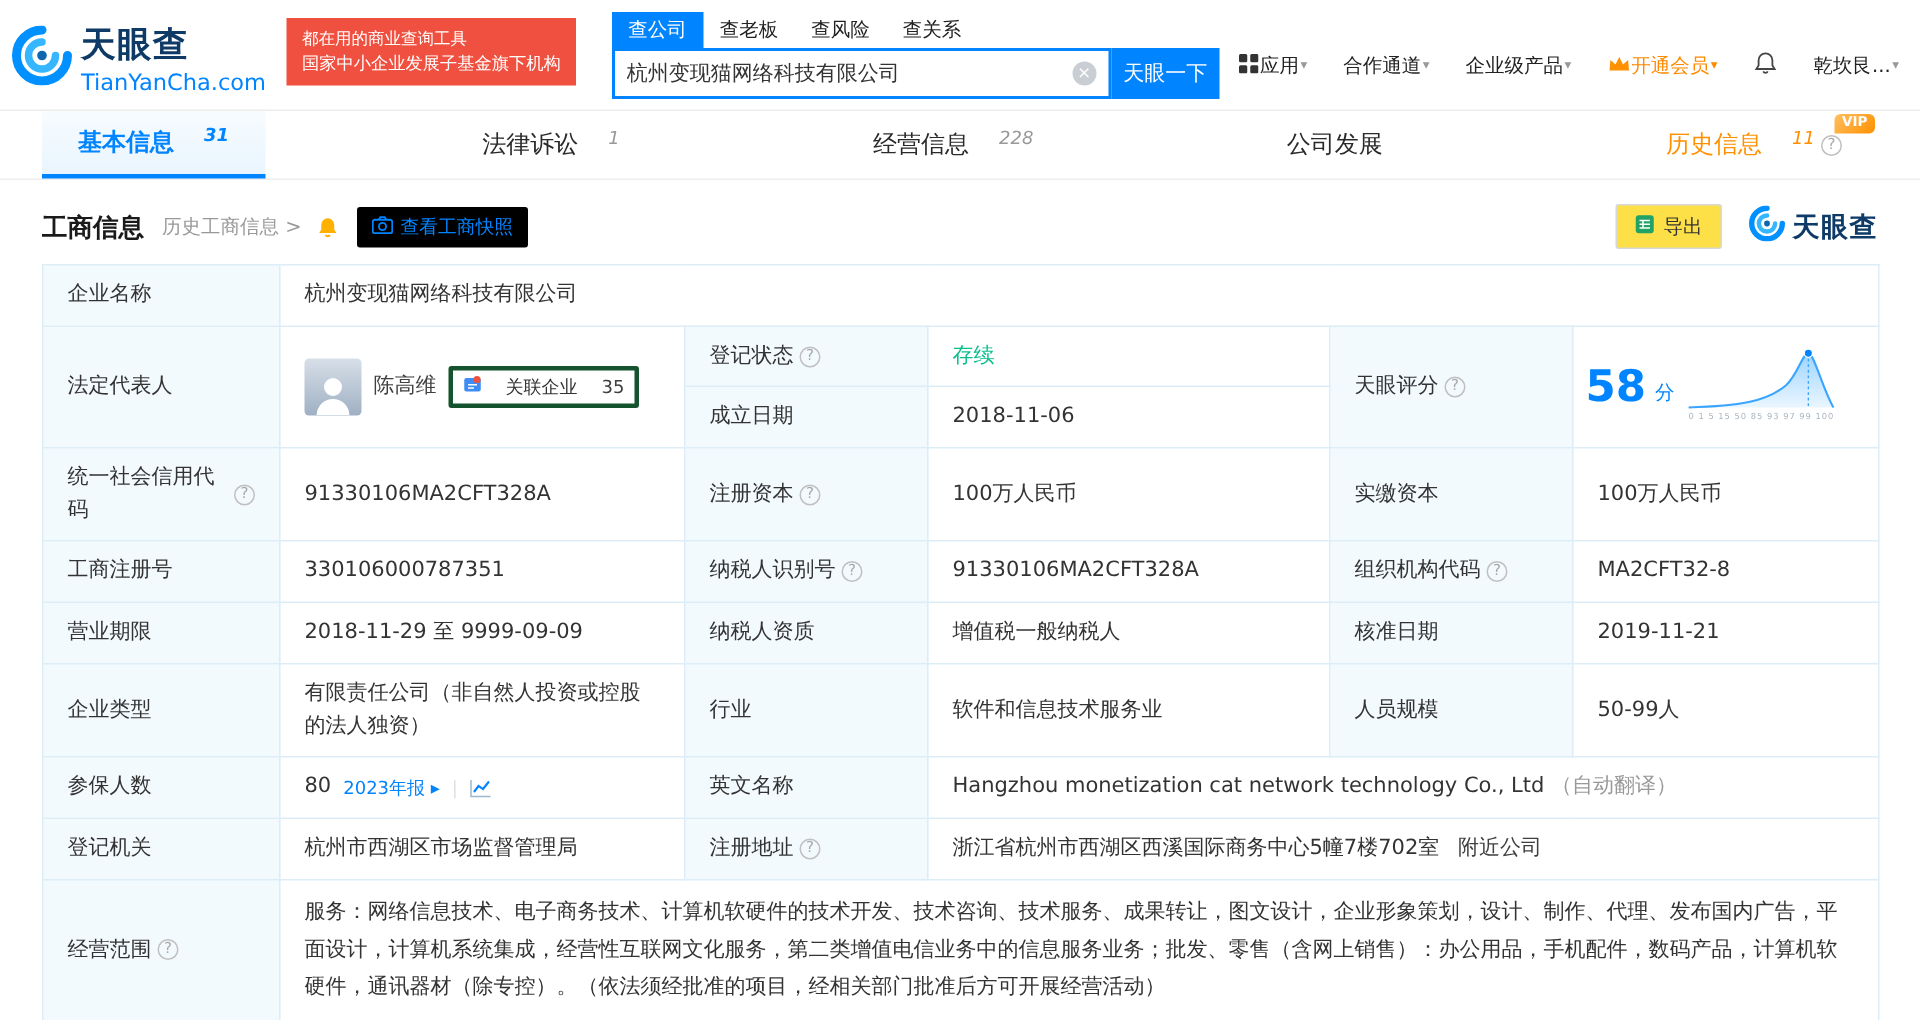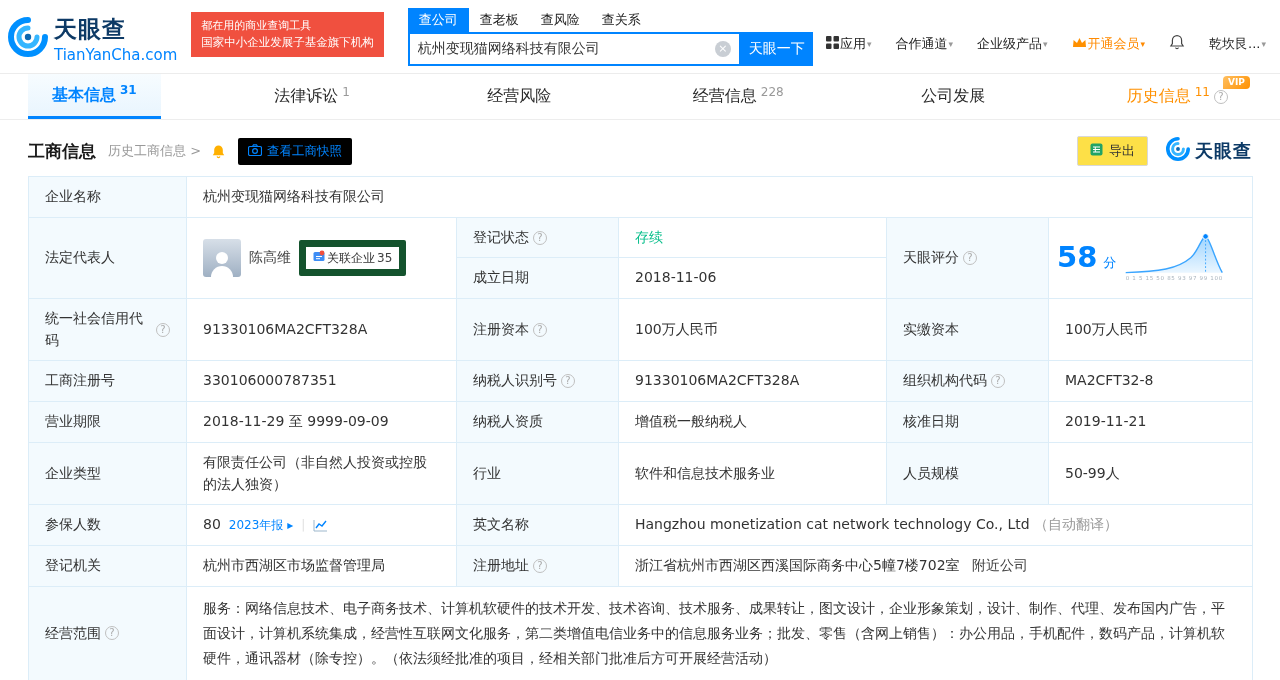--- a/index.html
+++ b/index.html
@@ -34,21 +34,21 @@
   .nav-item { display:flex; align-items:center; gap:1px; cursor:pointer; }
   .nav-item.vip { color:#ff8a00; }
   .caret { font-size:9px; color:#999; }
   .nav-item.vip .caret { color:#ff8a00; }
 
   
   .page-tabs { height:46px; display:flex; justify-content:space-between; padding:0 28px;
     border-bottom:1px solid #ededed; }
   .ptab { display:flex; align-items:center; padding:0 24px; font-size:16px; color:#2a2a2a;
     cursor:pointer; position:relative; }
-  .ptab .badge { font-size:12px; color:#999; margin-left:4px; transform:translateY(-5px); }
+  .ptab .badge { font-size:12px; color:#999; margin-left:20px; transform:translateY(-5px);font-style:italic; }
   .ptab.active { color:#0084ff; font-weight:bold;
     background:linear-gradient(180deg,#f7fcff,#e9f5fe); border-bottom:3px solid #0084ff; }
   .ptab.active .badge { color:#0084ff; }
   .ptab.history { color:#ff9000; }
   .ptab.history .badge { color:#ff9000; }
   .vip-tag { position:absolute; top:2px; right:2px; font-size:9px; color:#fff;
     background:linear-gradient(135deg,#ffc062,#ff9000); padding:0 5px; line-height:13px;
     border-radius:4px 4px 4px 0; font-weight:bold; }
   .q { display:inline-block; width:14px; height:14px; border:1px solid #c0c0c0; color:#aaa;
     border-radius:50%; font-size:10px; line-height:12px; text-align:center; margin-left:4px;
@@ -77,21 +77,21 @@
   td.lbl { background:#f3fafe; color:#333; }
   td.lbl .lblwrap { display:flex; align-items:center; }
   .green { color:#0abf8c; }
   .blue-link { color:#404040; cursor:pointer; }
   .gray { color:#999; }
 
   .rep-cell { display:flex; align-items:center; gap:8px; }
   .avatar { width:38px; height:38px; border-radius:3px; overflow:hidden; flex:0 0 auto;
     background:linear-gradient(180deg,#d7dfe8,#9fb0c3); display:flex; align-items:flex-end;
     justify-content:center; cursor:pointer; }
-  .rel-pill { display:flex; align-items:center; gap:2px; border:7px solid #14532d;
+  .rel-pill { display:flex; align-items:center; gap:16px; border:3px solid #14532d;
     border-radius:2px; padding:2px 7px; font-size:12px; cursor:pointer; }
 
   .score-cell { padding:4px 8px !important; }
   .score-wrap { display:flex; align-items:center; gap:6px; }
   .score-num { font-size:29px; font-weight:bold; color:#0084ff; }
   .score-unit { font-size:13px; color:#0084ff; margin-top:10px; }
 
   .insured-wrap { display:flex; align-items:center; gap:8px; }
   .report-link { font-size:12px; color:#0084ff; cursor:pointer; }
   .v-div { color:#e0e0e0; font-size:12px; }
@@ -182,24 +182,20 @@
 </header>
 
 <nav class="page-tabs">
   <div class="ptab active">
     <span>基本信息</span>
     <span class="badge">31</span>
   </div>
   <div class="ptab">
     <span>法律诉讼</span>
     <span class="badge">1</span>
-  </div>
-  <div class="ptab">
-    <span>经营风险</span>
-    <span class="badge"></span>
   </div>
   <div class="ptab">
     <span>经营信息</span>
     <span class="badge">228</span>
   </div>
   <div class="ptab">
     <span>公司发展</span>
     <span class="badge"></span>
   </div>
   <div class="ptab history">

